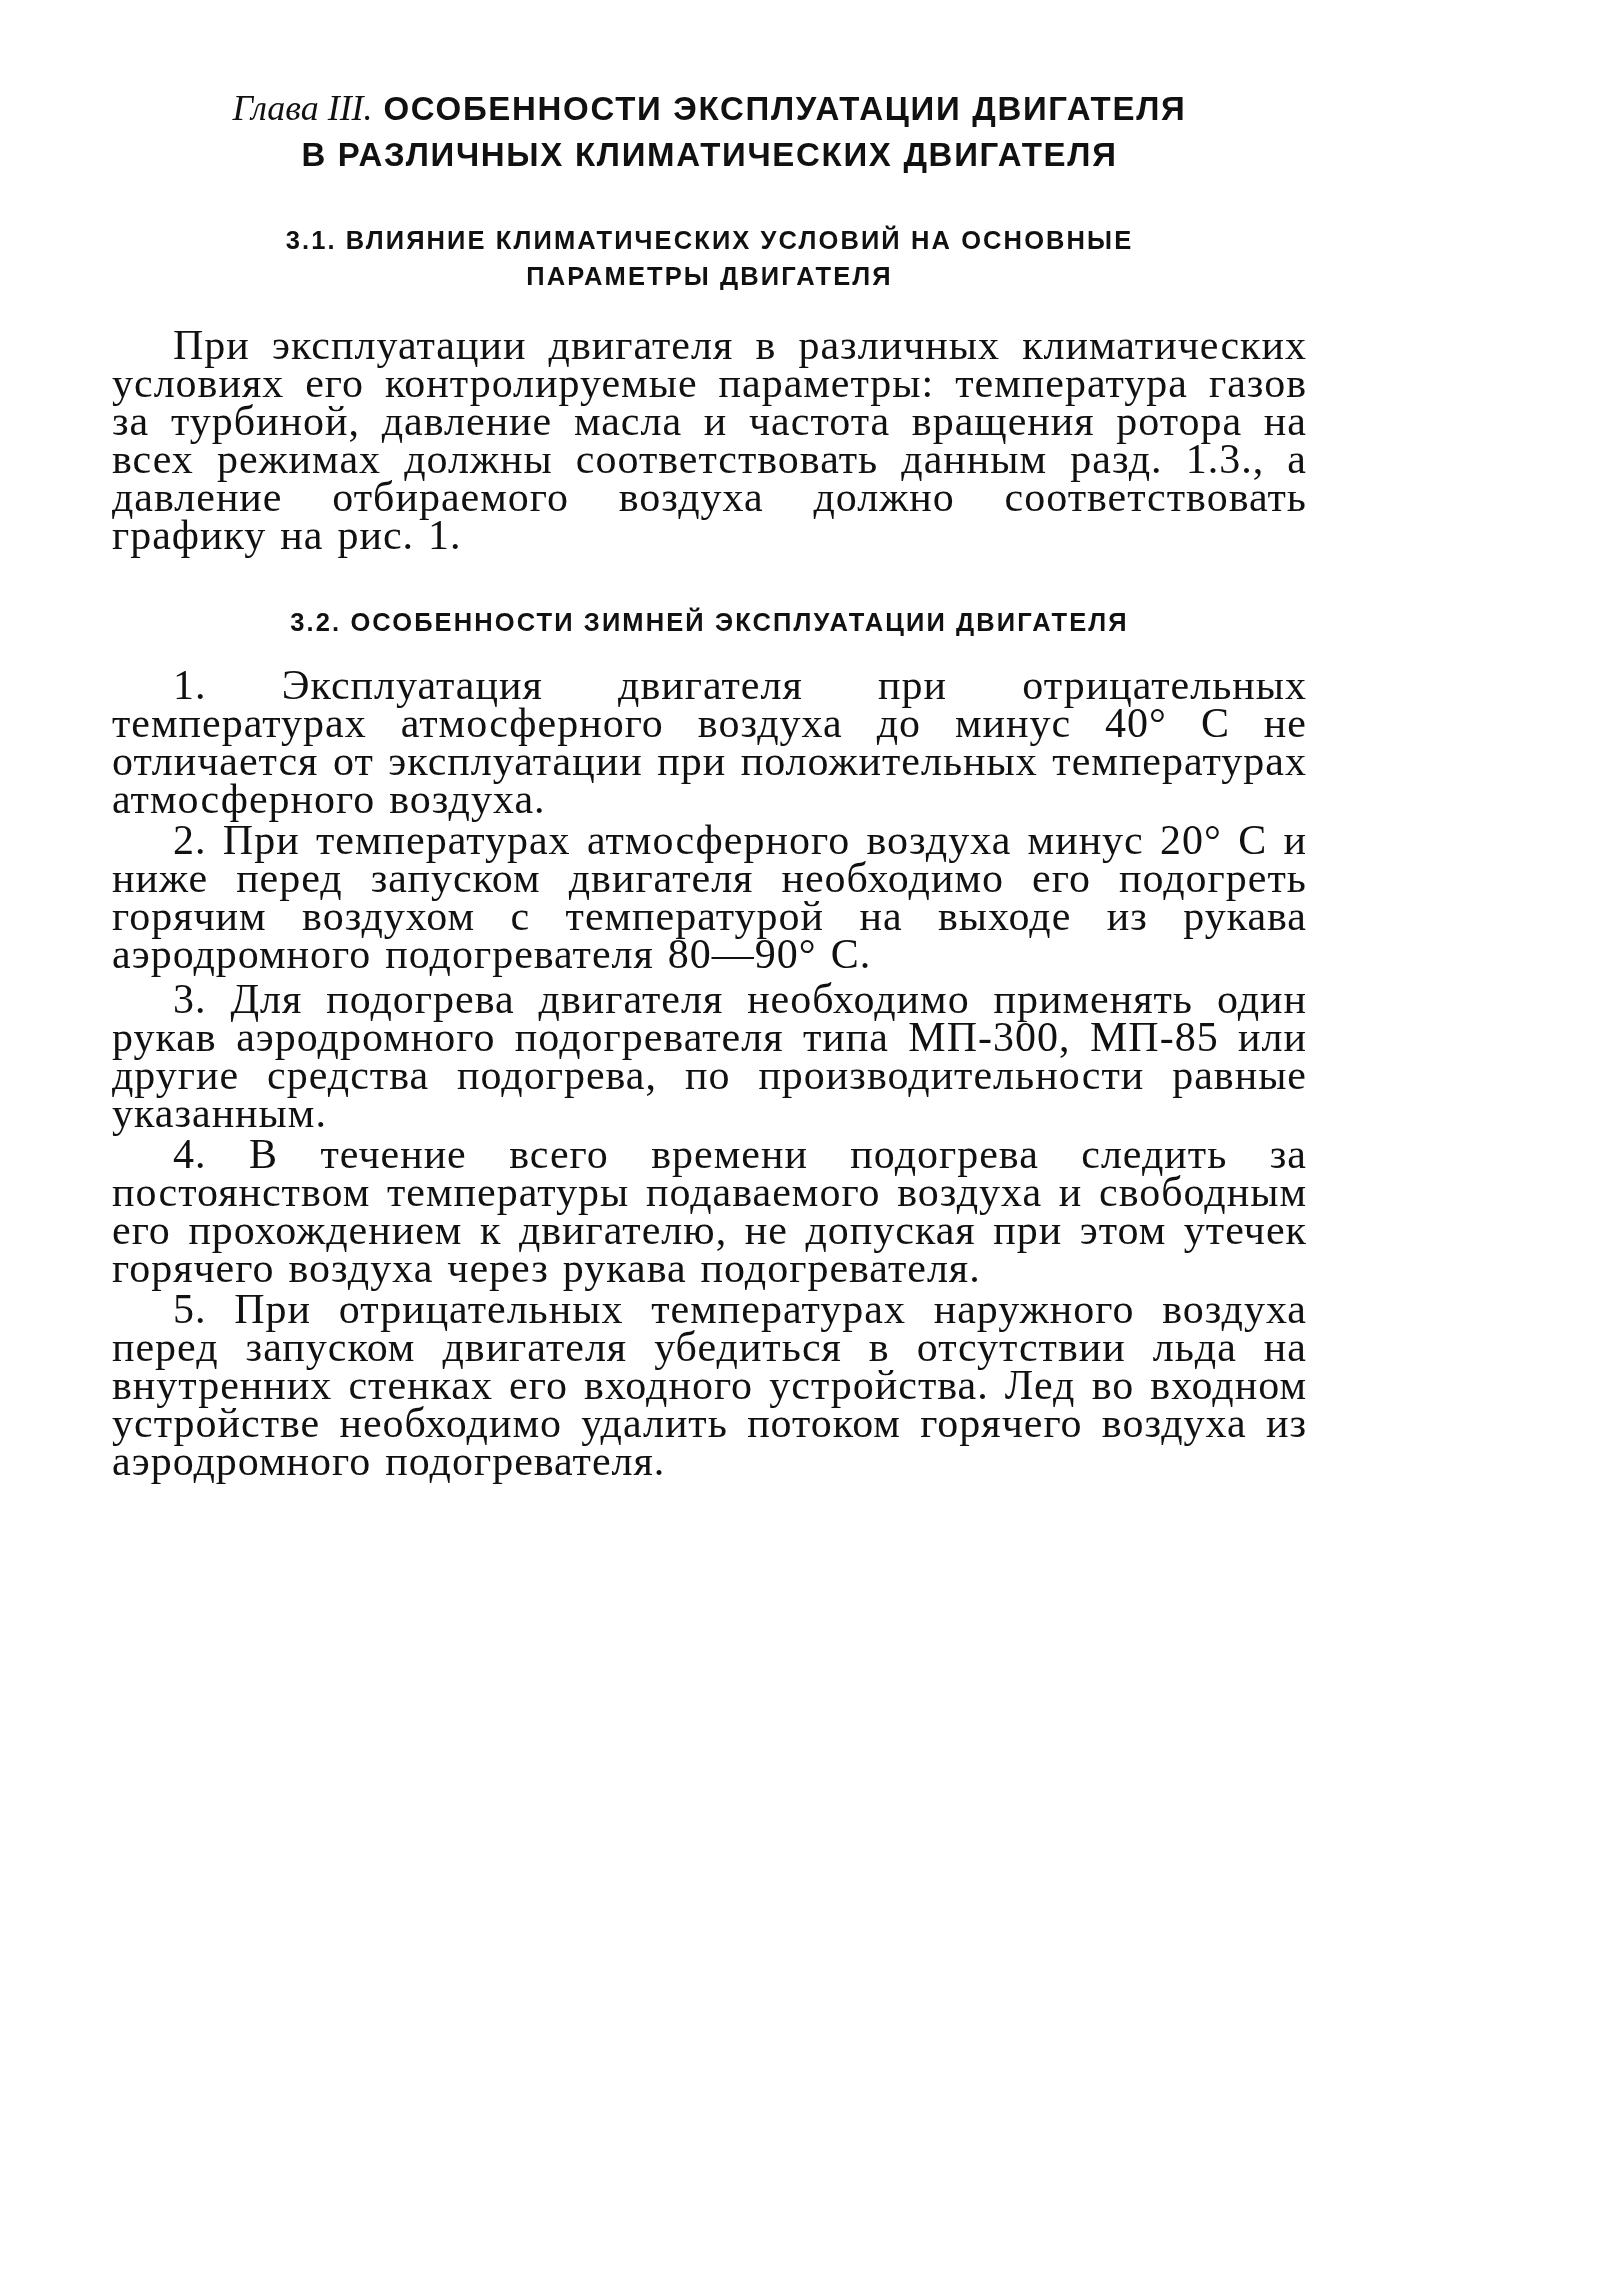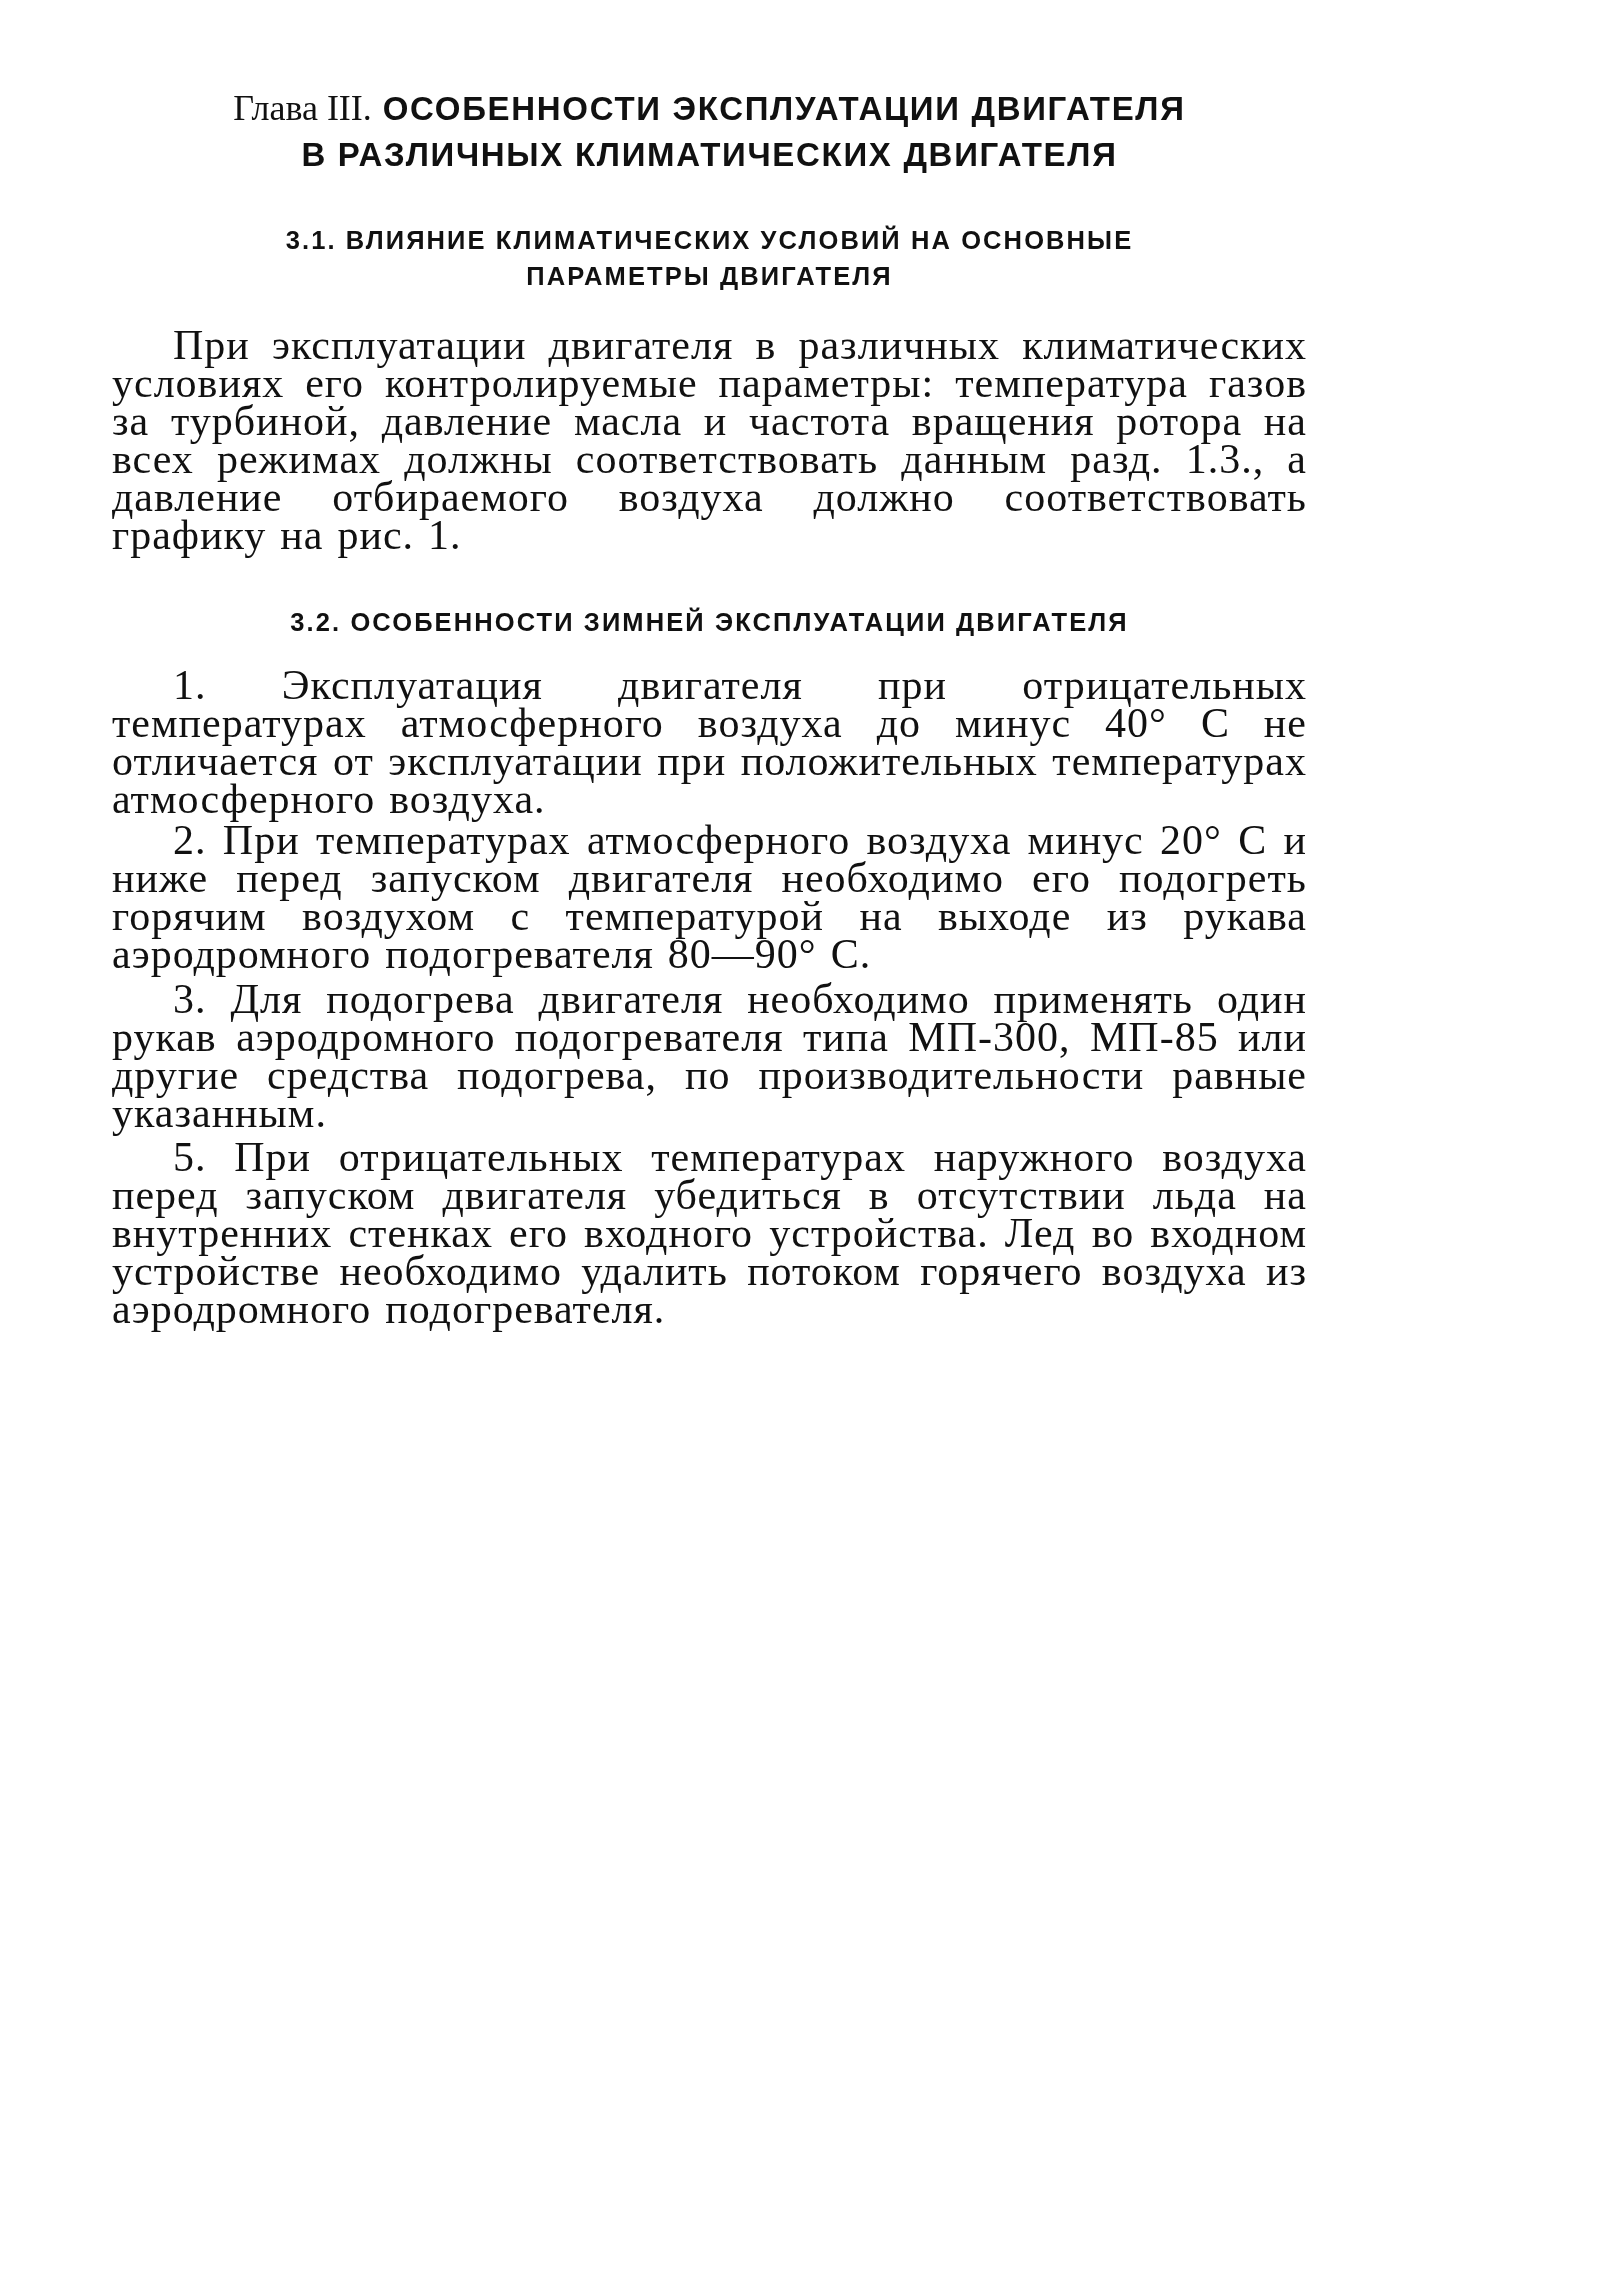--- a/index.html
+++ b/index.html
@@ -2,21 +2,21 @@
 <html style="font-size:13.6px"><head>
 <meta charset="utf-8">
 <style>
   html, body { margin: 0; padding: 0; background: #ffffff; }
   body { width: 1623px; height: 2295px; position: relative; overflow: hidden; color: #111; }
   .page { position: absolute; left: 112px; top: 85px; width: 1195px; }
   .chapter-title {
     text-align: center; font-family: "Liberation Sans", sans-serif; font-weight: bold;
     font-size: 33px; line-height: 46px; letter-spacing: 1.7px; margin: 0 0 44px 0;
   }
-  .chapter-title .chap { font-family: "Liberation Serif", serif; font-weight: normal; letter-spacing: 0; font-size: 36px; }
+  .chapter-title .chap { font-family: "Liberation Serif", serif; font-style: italic; font-weight: normal; letter-spacing: 0; font-size: 36px; }
   .section-title {
     text-align: center; font-family: "Liberation Sans", sans-serif; font-weight: bold;
     font-size: 25.5px; line-height: 36px; letter-spacing: 2.1px; margin: 16px 0 32px 0;
   }
   .para {
     font-family: "Liberation Serif", serif; font-size: 42px; line-height: 38px;
     text-align: justify; text-align-last: left; text-indent: 61px; margin: 0; letter-spacing: 1px;
     word-spacing: 2.5px;
   }
   .gap { height: 34px; }
@@ -43,17 +43,18 @@
 
   <h2 class="section-title" style="margin-bottom:25.5px">3.2. ОСОБЕННОСТИ ЗИМНЕЙ ЭКСПЛУАТАЦИИ ДВИГАТЕЛЯ</h2>
 
   <p class="para">1. Эксплуатация двигателя при отрицательных температурах атмосферного воздуха до минус 40° С не отличается от эксплуатации при положительных температурах атмосферного воздуха.</p>
   <div class="gap-s"></div>
   <p class="para">2. При температурах атмосферного воздуха минус 20° С и ниже перед запуском двигателя необходимо его подогреть горячим воздухом с температурой на выходе из рукава аэродромного подогревателя 80—90° С.</p>
   <div class="gap-s"></div>
   <div class="gap-s"></div>
   <p class="para">3. Для подогрева двигателя необходимо применять один рукав аэродромного подогревателя типа МП-300, МП-85 или другие средства подогрева, по производительности равные указанным.</p>
   <div class="gap-s"></div>
+  <p class="para">4. В течение всего времени подогрева следить за постоянством температуры подаваемого воздуха и свободным его прохождением к двигателю, не допуская при этом утечек горячего воздуха через рукава подогревателя.</p>
   <div class="gap-s"></div>
   <p class="para">5. При отрицательных температурах наружного воздуха перед запуском двигателя убедиться в отсутствии льда на внутренних стенках его входного устройства. Лед во входном устройстве необходимо удалить потоком горячего воздуха из аэродромного подогревателя.</p>
   <div class="gap-s"></div>
 </div>
 
 
 </body></html>

